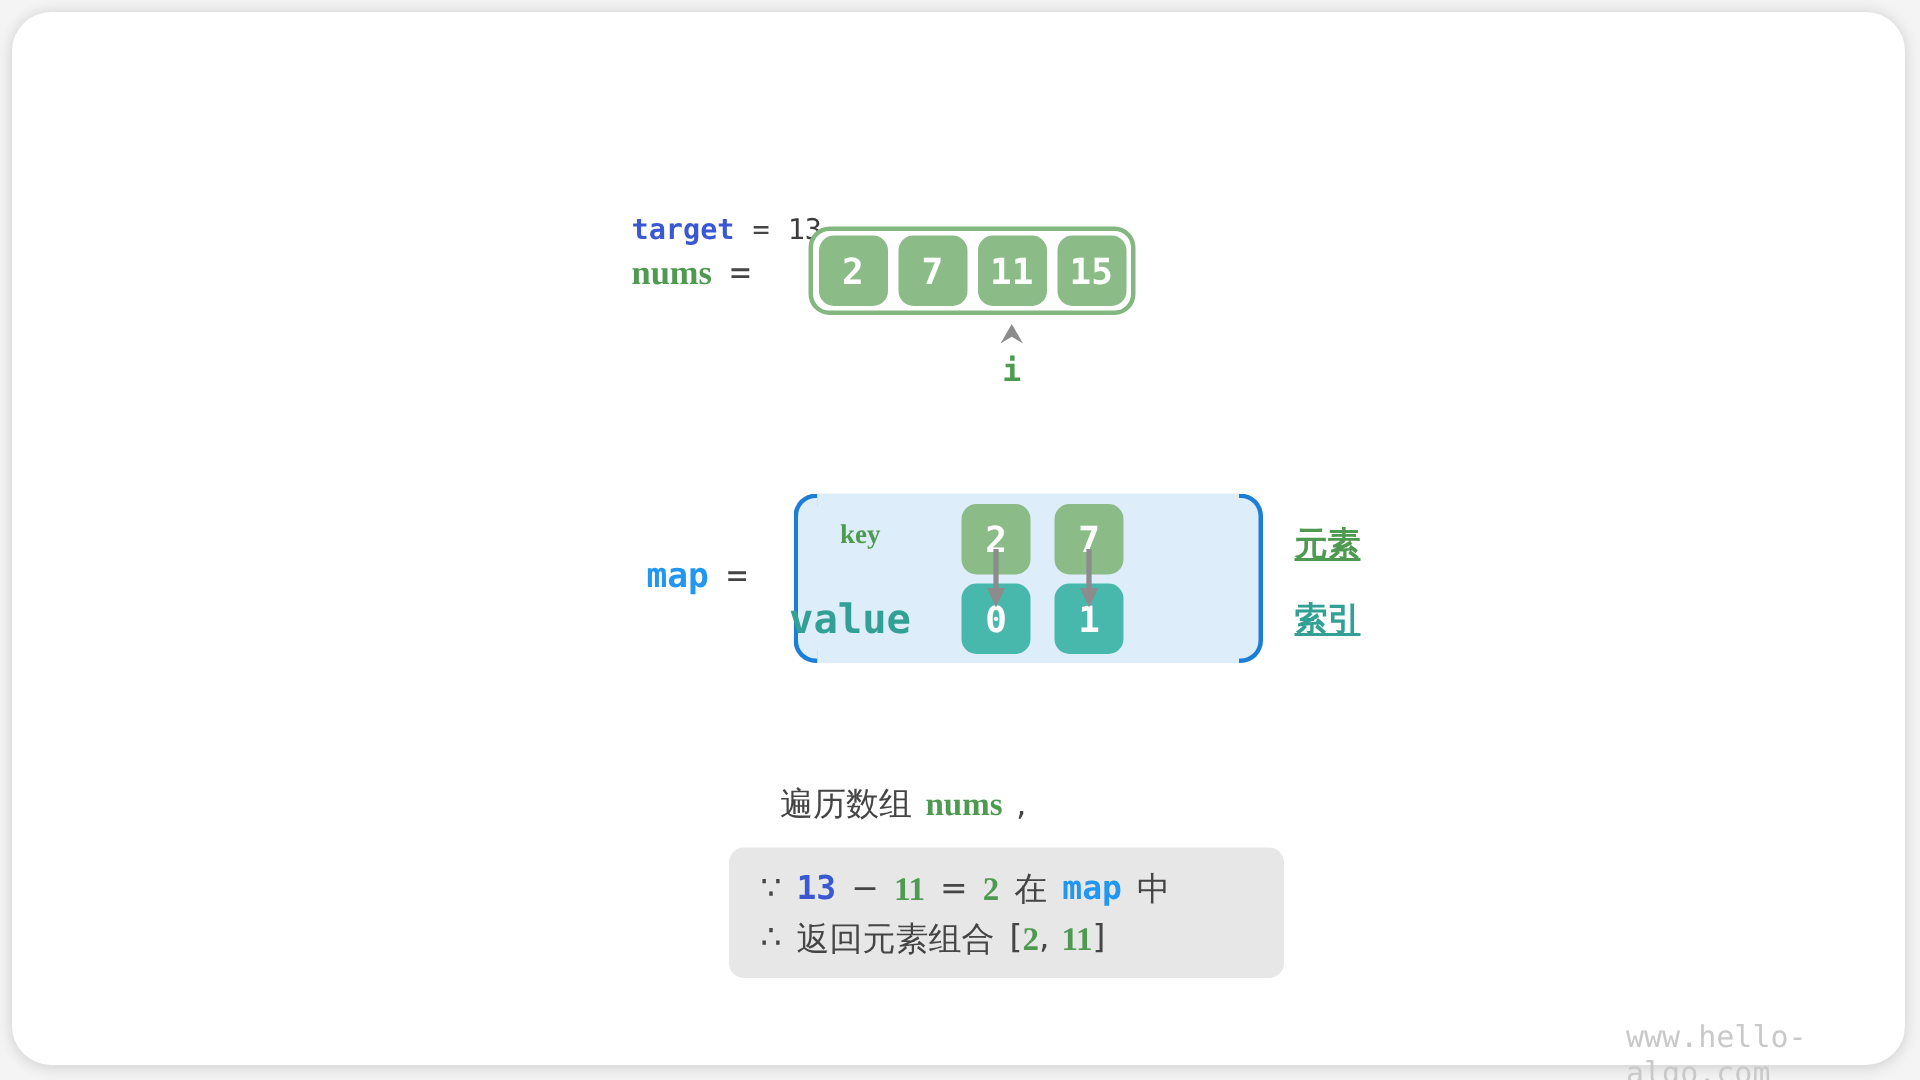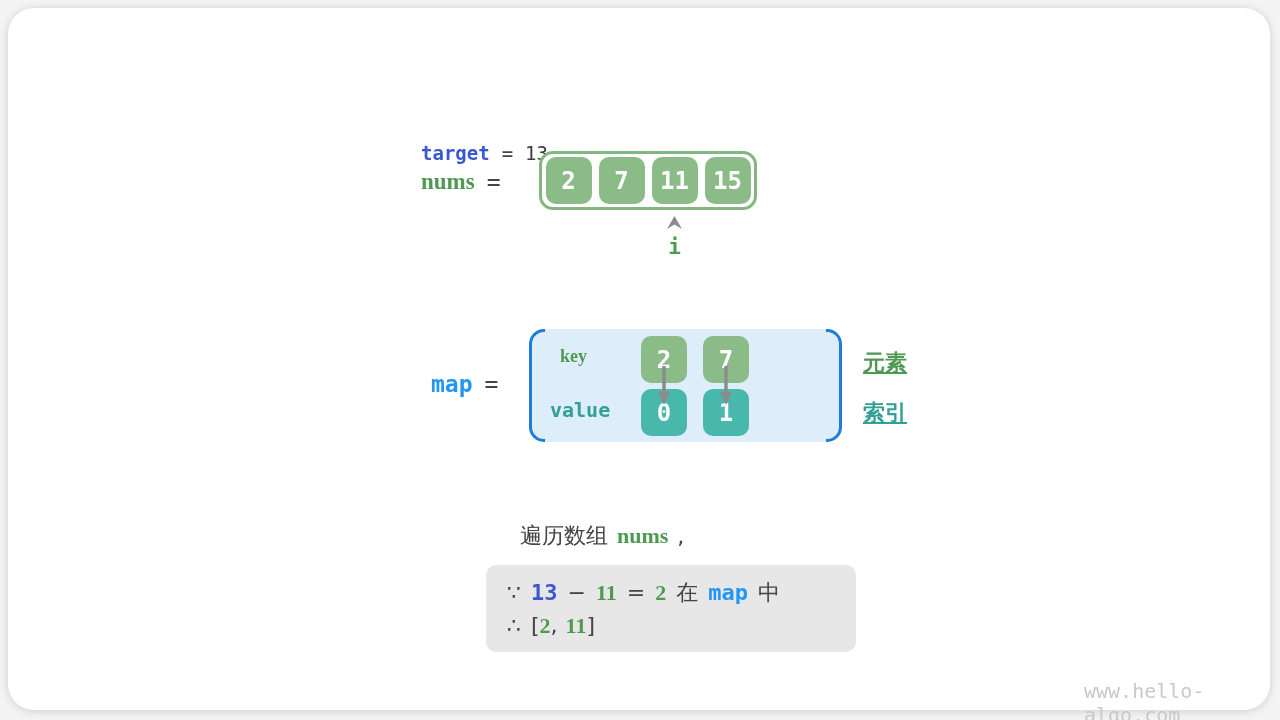--- a/index.html
+++ b/index.html
@@ -48,21 +48,21 @@
     font-family:"DejaVu Sans Mono", monospace; }
 
   
   .map-label { left:423px; top:363px; font-size:23px; display:flex; align-items:center; }
   .map-fill { left:521px; top:321px; width:313px; height:113px; background:#ddeefa; border-radius:16px; }
   .map-bracket { width:16px; height:113px; box-sizing:border-box; top:321px; }
   .map-bracket-left  { left:521px; border:3px solid #1c7ed6; border-right:none; border-radius:15px 0 0 15px; }
   .map-bracket-right { left:818px; border:3px solid #1c7ed6; border-left:none;  border-radius:0 15px 15px 0; }
 
   .key-label   { left:552px; top:338px; font-size:18px; }
-  .value-label { left:542px; top:390px; font-size:20px; }
+  .value-label { left:518px; top:390px; font-size:27px; }
   .key-cell-0   { left:633px; top:328px; }
   .key-cell-1   { left:695px; top:328px; }
   .value-cell-0 { left:633px; top:381px; }
   .value-cell-1 { left:695px; top:381px; }
   .map-arrow { width:14px; height:42px; top:356px; }
   .map-arrow-0 { left:649px; }
   .map-arrow-1 { left:711px; }
 
   .anno { font-size:22px; font-weight:bold; left:855px;text-decoration:underline; }
   .anno-element { top:340px; color:#4f9a51; }
@@ -151,20 +151,21 @@
       <span class="seg">−</span>
       <span class="seg kw-green">11</span>
       <span class="seg">=</span>
       <span class="seg kw-green">2</span>
       <span class="seg">在</span>
       <span class="seg kw-azure">map</span>
       <span class="seg0">中</span>
     </div>
     <div class="note-line">
       <span class="seg">∴</span>
+      <span class="seg">返回元素组合</span>
       <span class="seg0">[</span>
       <span class="seg0 kw-green">2</span>
       <span class="seg8">,</span>
       <span class="seg0 kw-green">11</span>
       <span class="seg0">]</span>
     </div>
   </div>
 
   <div class="abs watermark">www.hello-algo.com</div>
 

